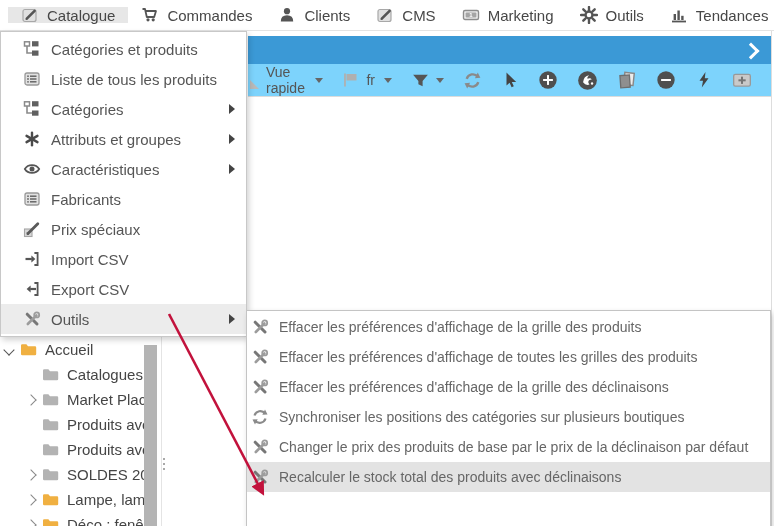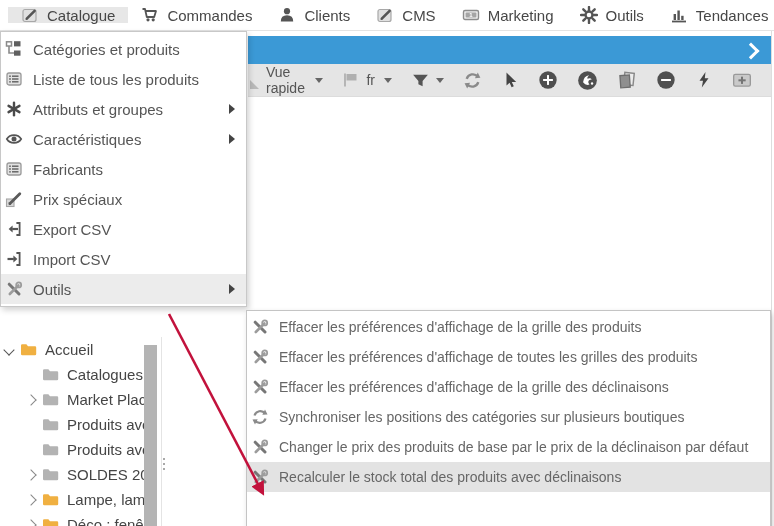--- a/index.html
+++ b/index.html
@@ -9,31 +9,31 @@
   .topbar{position:absolute;left:0;top:0;width:774px;height:31px;background:#fff;
           border-bottom:1px solid #e3e3e3;display:flex;align-items:center;padding-left:8px;box-sizing:border-box;white-space:nowrap;}
   .top-item{display:flex;align-items:center;height:16px;padding:0 13px;cursor:pointer;color:#474747;font-size:15px;flex:0 0 auto;}
   .top-item.active{background:#e7e7e7;}
   .top-item .ic{margin-right:8px;}
   .ic{display:inline-block;vertical-align:middle;}
   
   .bluebar{position:absolute;left:248px;top:36px;width:523px;height:28px;background:#3b99d6;}
   .bluebar .chev{position:absolute;right:14px;top:9px;width:9px;height:9px;
                  border-right:3px solid #fff;border-bottom:3px solid #fff;transform:rotate(-45deg);}
-  .toolbar{position:absolute;left:248px;top:64px;width:523px;height:33px;background:#e5e5e5;
+  .toolbar{position:absolute;left:248px;top:64px;width:523px;height:33px;background:#7dd3fc;
            border-bottom:1px solid #dcdcdc;display:flex;align-items:center;box-sizing:border-box;padding-left:2px;}
   .tgroup{display:flex;align-items:center;margin-right:19px;}
   .tool-label{font-size:14px;color:#555;margin-right:6px;}
   .caret{width:0;height:0;border-left:4px solid transparent;border-right:4px solid transparent;border-top:5px solid #666;margin-left:3px;}
   .collapse-tri{width:0;height:0;border-bottom:9px solid #b9b9b9;border-right:9px solid transparent;margin-right:7px;margin-top:8px;}
   .vline-right{position:absolute;left:771px;top:31px;width:1px;height:495px;background:#ddd;}
   
   .dropdown{position:absolute;left:0;top:31px;width:247px;background:#fff;border:1px solid #c8c8c8;
             box-shadow:2px 3px 6px rgba(0,0,0,.18);z-index:30;box-sizing:border-box;padding:2px 0;}
-  .drow{position:relative;height:30px;display:flex;align-items:center;padding-left:4px;cursor:pointer;}
+  .drow{position:relative;height:30px;display:flex;align-items:center;padding-left:22px;cursor:pointer;}
   .drow.hl{background:#ececec;}
   .drow .lbl{margin-left:10px;font-size:15px;color:#555;white-space:nowrap;}
   .sub-arrow{position:absolute;right:11px;top:10px;width:0;height:0;
              border-top:5px solid transparent;border-bottom:5px solid transparent;border-left:6px solid #444;}
   
   .submenu{position:absolute;left:246px;top:310px;width:525px;height:220px;background:#fff;border:1px solid #c4c4c4;
            box-shadow:2px 3px 6px rgba(0,0,0,.18);z-index:40;box-sizing:border-box;padding:1px 0;}
   .srow{height:30px;display:flex;align-items:center;padding-left:4px;cursor:pointer;}
   .srow.hl{background:#e3e3e3;}
   .srow .lbl{margin-left:10px;font-size:14px;color:#666;white-space:nowrap;}
@@ -320,20 +320,27 @@
       <span class="lbl">Catégories et produits</span>
     </div>
     <div class="drow">
       <svg class="ic" width="18" height="18" viewBox="0 0 18 18">
           <use href="#i-list"></use>
         </svg>
       <span class="lbl">Liste de tous les produits</span>
     </div>
     <div class="drow">
       <svg class="ic" width="18" height="18" viewBox="0 0 18 18">
+          <use href="#i-tree"></use>
+        </svg>
+      <span class="lbl">Catégories</span>
+      <span class="sub-arrow"></span>
+    </div>
+    <div class="drow">
+      <svg class="ic" width="18" height="18" viewBox="0 0 18 18">
         <g stroke="#4a4a4a" stroke-width="2.4" stroke-linecap="round">
           <line x1="9" y1="2.7" x2="9" y2="15.3"></line>
           <line x1="14.45" y1="5.85" x2="3.55" y2="12.15"></line>
           <line x1="3.55" y1="5.85" x2="14.45" y2="12.15"></line>
         </g>
       </svg>
       <span class="lbl">Attributs et groupes</span>
       <span class="sub-arrow"></span>
     </div>
     <div class="drow">
@@ -355,32 +362,32 @@
         <rect x="1.5" y="9" width="7.5" height="7.5" fill="#d9d9d9" stroke="#a5a5a5" stroke-width="1.1"></rect>
         <text x="3" y="15.2" font-size="6" font-family="Liberation Sans, sans-serif" fill="#8a8a8a">s</text>
         <line x1="5" y1="13.5" x2="14.8" y2="3.7" stroke="#5a5a5a" stroke-width="2.8" stroke-linecap="round"></line>
         <polygon points="3.8,15.2 6.2,14.6 4.6,13" fill="#5a5a5a"></polygon>
       </svg>
       <span class="lbl">Prix spéciaux</span>
     </div>
     <div class="drow">
       <svg class="ic" width="18" height="18" viewBox="0 0 18 18">
         <path d="M11.4 3 H14.6 V15 H11.4" fill="none" stroke="#555" stroke-width="1.8"></path>
+        <line x1="2.5" y1="9" x2="8.8" y2="9" stroke="#555" stroke-width="2.2"></line>
+        <polygon points="8.4,5.6 12.4,9 8.4,12.4" fill="#555"></polygon>
+      </svg>
+      <span class="lbl">Import CSV</span>
+    </div>
+    <div class="drow">
+      <svg class="ic" width="18" height="18" viewBox="0 0 18 18">
+        <path d="M11.4 3 H14.6 V15 H11.4" fill="none" stroke="#555" stroke-width="1.8"></path>
         <line x1="7.2" y1="9" x2="13" y2="9" stroke="#555" stroke-width="2.2"></line>
         <polygon points="7.6,5.6 3.6,9 7.6,12.4" fill="#555"></polygon>
       </svg>
       <span class="lbl">Export CSV</span>
-    </div>
-    <div class="drow">
-      <svg class="ic" width="18" height="18" viewBox="0 0 18 18">
-        <path d="M11.4 3 H14.6 V15 H11.4" fill="none" stroke="#555" stroke-width="1.8"></path>
-        <line x1="2.5" y1="9" x2="8.8" y2="9" stroke="#555" stroke-width="2.2"></line>
-        <polygon points="8.4,5.6 12.4,9 8.4,12.4" fill="#555"></polygon>
-      </svg>
-      <span class="lbl">Import CSV</span>
     </div>
     <div class="drow hl">
       <svg class="ic" width="18" height="18" viewBox="0 0 18 18">
           <use href="#i-tools"></use>
         </svg>
       <span class="lbl">Outils</span>
       <span class="sub-arrow"></span>
     </div>
   </div>
 

